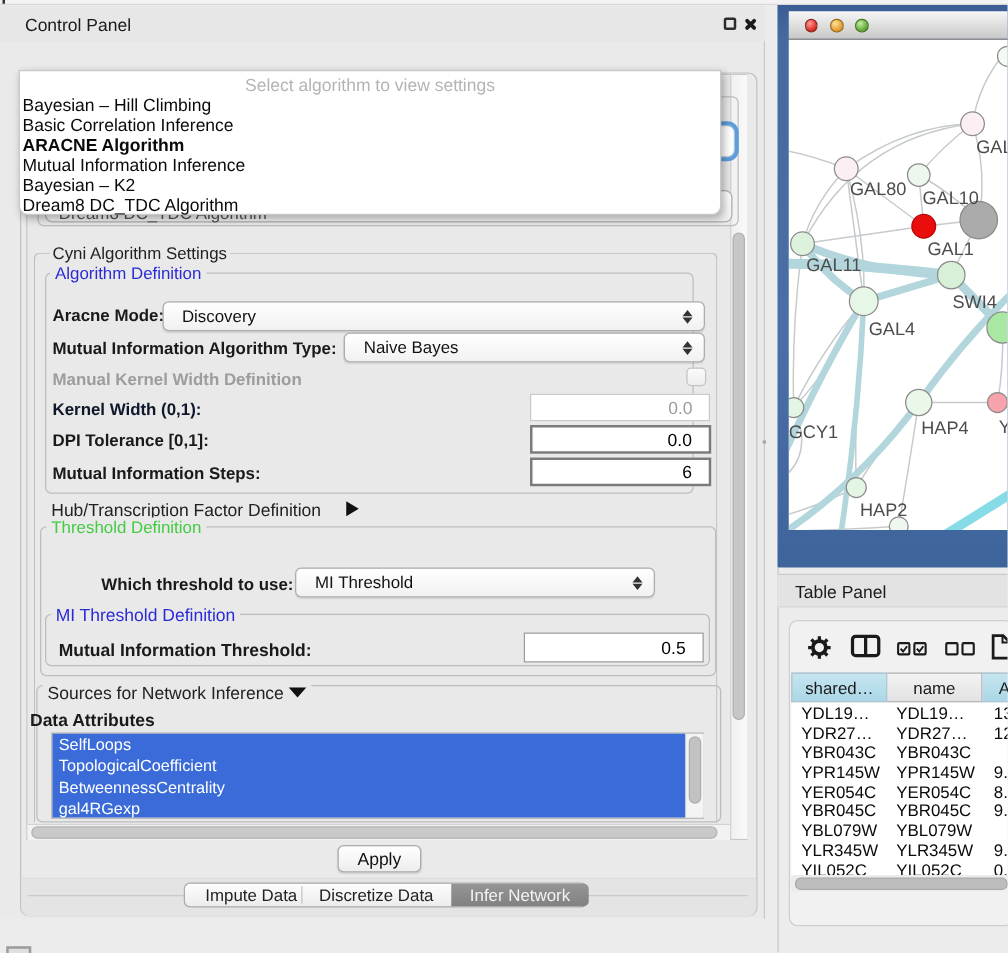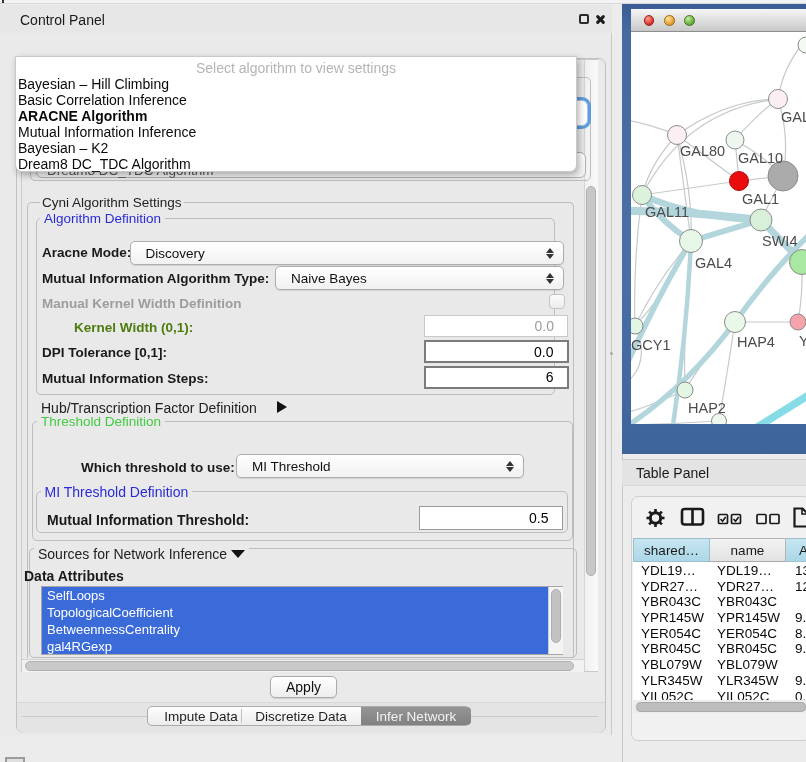--- a/index.html
+++ b/index.html
@@ -60,21 +60,21 @@
       <div class="arrD"></div>
     </div>
 <div class="lb" style="left:42px;top:270.5px;">Mutual Information Algorithm Type:</div>
 <div class="combo" style="left:275px;top:266px;width:288.5px;height:24px;">
       <div class="ct">Naive Bayes</div>
       <div class="arrU"></div>
       <div class="arrD"></div>
     </div>
 <div class="lb" style="left:42px;top:295.5px;color:#9d9d9d;">Manual Kernel Width Definition</div>
 <div class="a" style="left:549px;top:294px;width:16px;height:15px;background:linear-gradient(#fbfbfb,#ededed);border:1px solid #c4c4c4;border-radius:4px;"></div>
-<div class="lb" style="left:42px;top:320px;color:#4d7c0f;margin-left:32px;">Kernel Width (0,1):</div>
+<div class="lb" style="left:42px;top:320px;color:#0f172a;">Kernel Width (0,1):</div>
 <div class="fld" style="left:424px;top:315px;width:144px;height:22px;border:1px solid #c9c9c9;color:#9d9d9d;">0.0</div>
 <div class="lb" style="left:42px;top:345px;">DPI Tolerance [0,1]:</div>
 <div class="fld" style="left:423.5px;top:340px;width:145px;height:23px;border:2px solid #7b7b7b;">0.0</div>
 <div class="lb" style="left:42px;top:370.5px;">Mutual Information Steps:</div>
 <div class="fld" style="left:423.5px;top:365.5px;width:145px;height:23px;border:2px solid #7b7b7b;">6</div>
 
 <div class="tx" style="left:41px;top:400px;font-size:14px;color:#222;">Hub/Transcription Factor Definition</div>
 <div class="a" style="left:277px;top:401px;width:0;height:0;border-top:6.5px solid transparent;border-bottom:6.5px solid transparent;border-left:10px solid #111;"></div>
 
 <div class="gb" style="left:32px;top:421px;width:540.5px;height:120px;">

